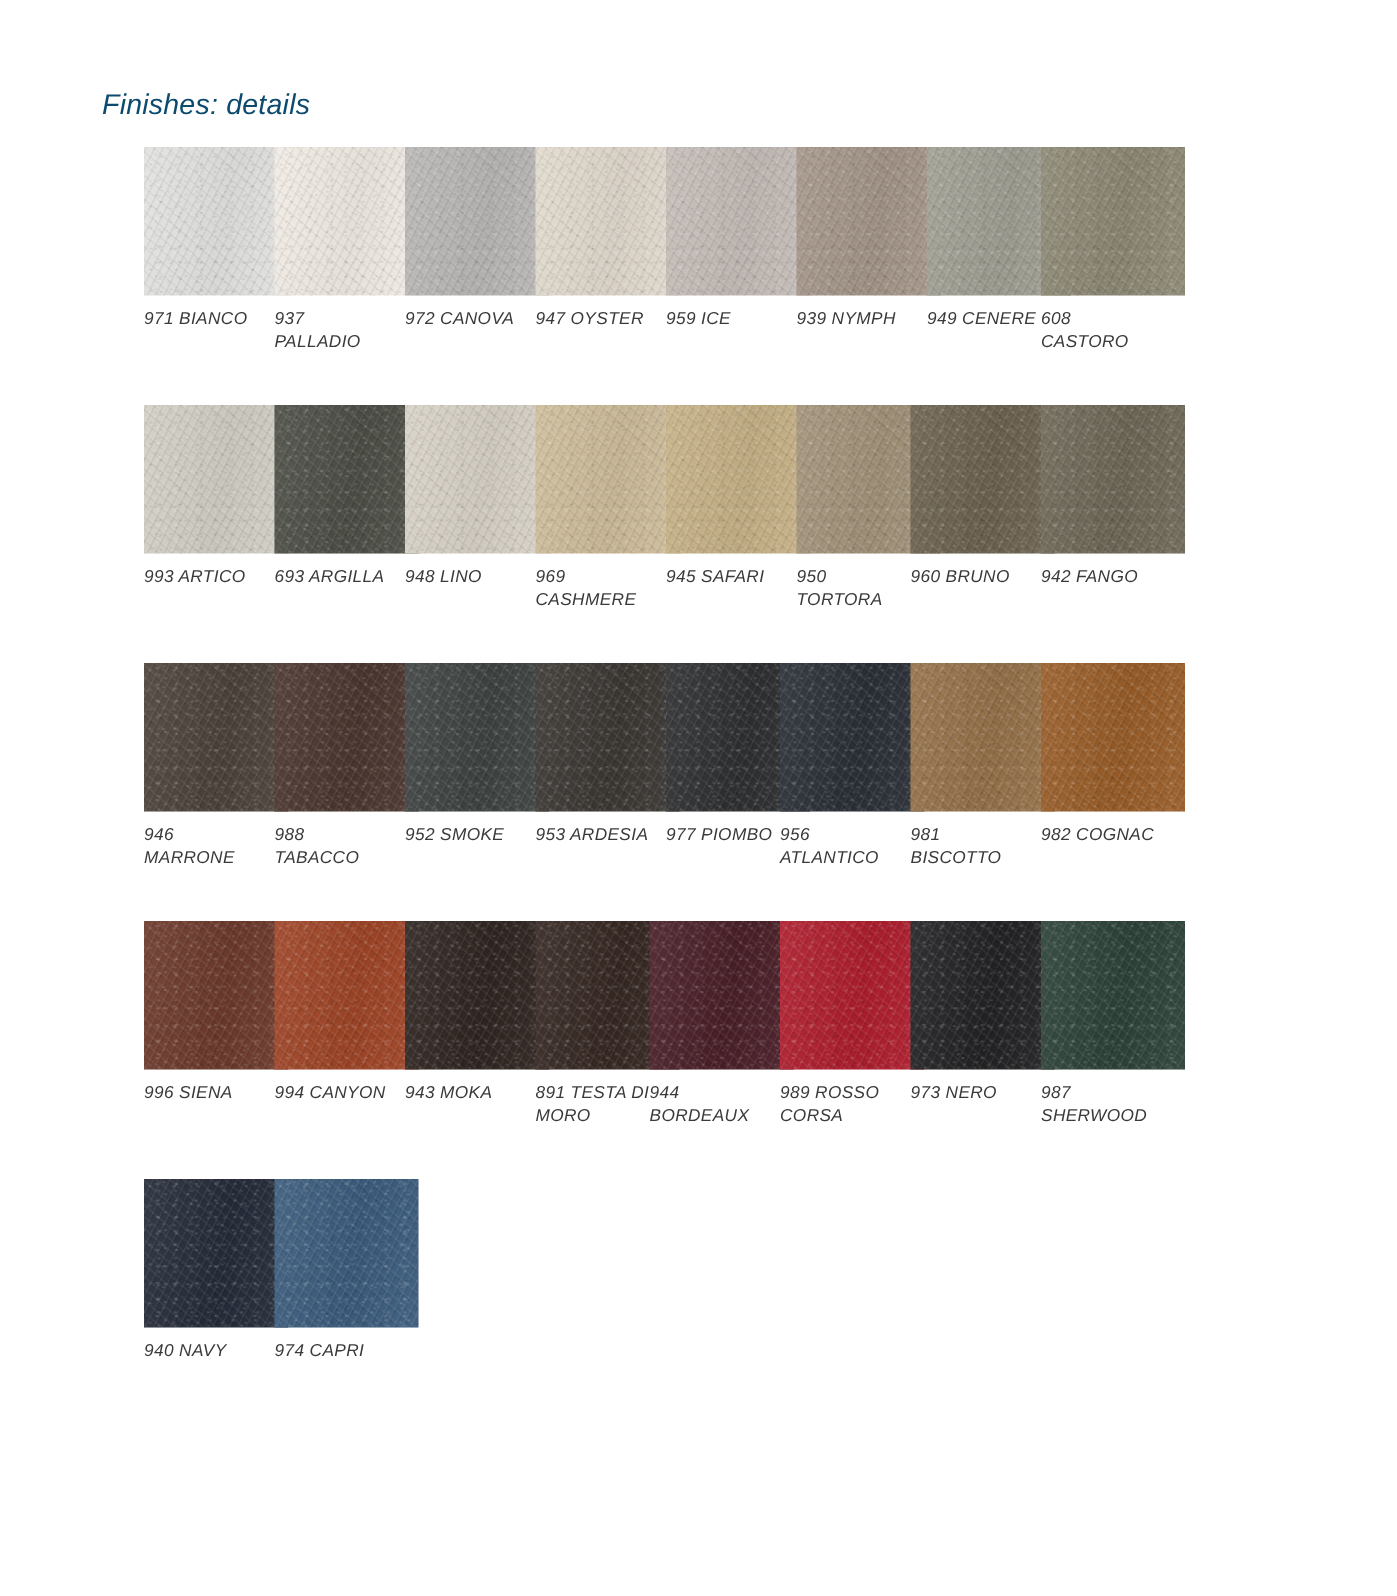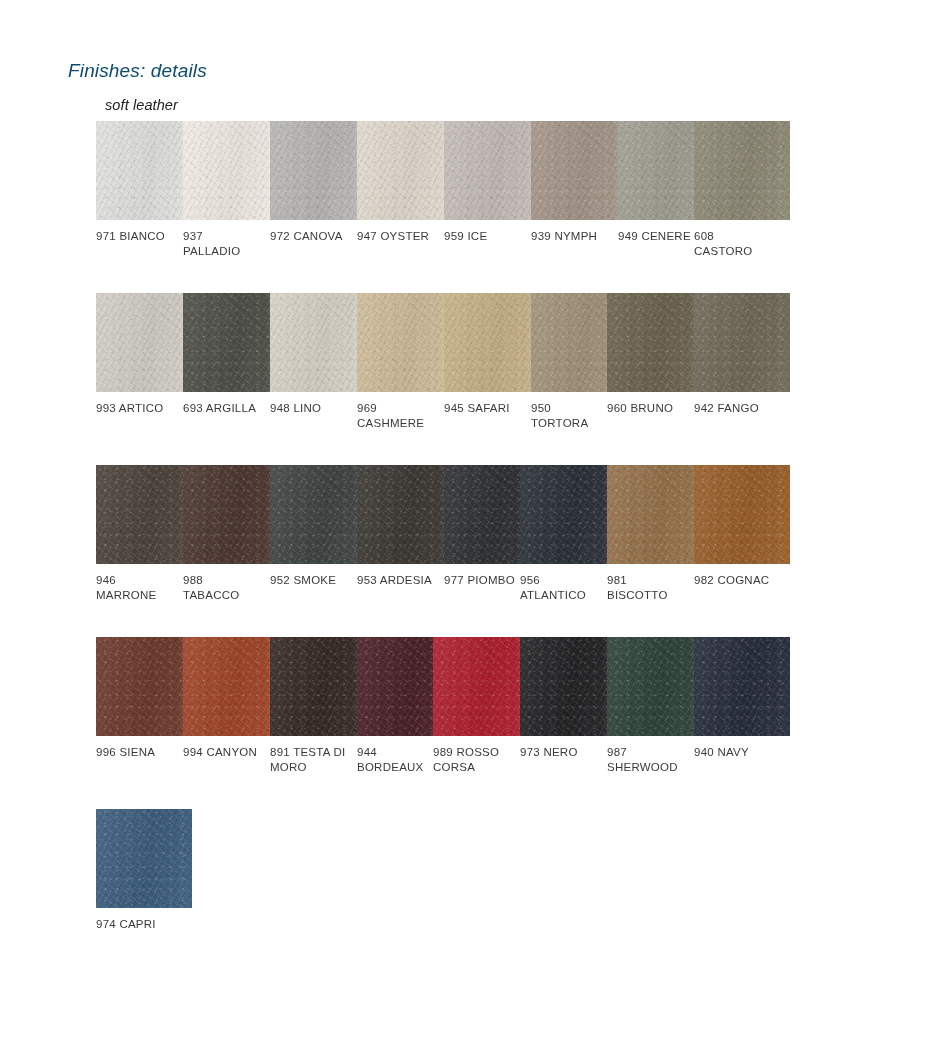--- a/index.html
+++ b/index.html
@@ -56,20 +56,21 @@
     display: flex;
     flex-wrap: wrap;
     width: 760px;
   }
 
   .swatch-cell {
     width: 76px;
     margin-right: 11px;
     margin-bottom: 34px;
     box-sizing: border-box;
+    font-style: italic;
   }
   .swatch-cell:nth-child(7n) {
     margin-right: 0;
   }
 
   .swatch-chip {
     position: relative;
     width: 96px;
     height: 99px;
     overflow: hidden;
@@ -118,21 +119,20 @@
   }
 </style>
 </head>
 <body>
 
 <div class="page">
 
   <h1 class="page-title">Finishes: details</h1>
 
   <div class="section">
-    <div class="section-label">soft leather</div>
 
     <div class="swatch-grid">
         <div class="swatch-cell">
           <div class="swatch-chip" style="background-color: rgb(226, 226, 224);"></div>
           <div class="swatch-label">971 BIANCO</div>
         </div>
         <div class="swatch-cell">
           <div class="swatch-chip" style="background-color: rgb(241, 235, 228);"></div>
           <div class="swatch-label">937 PALLADIO</div>
         </div>
@@ -224,20 +224,24 @@
           <div class="swatch-chip" style="background-color: rgb(154, 94, 41);"></div>
           <div class="swatch-label">982 COGNAC</div>
         </div>
         <div class="swatch-cell">
           <div class="swatch-chip" style="background-color: rgb(109, 58, 44);"></div>
           <div class="swatch-label">996 SIENA</div>
         </div>
         <div class="swatch-cell">
           <div class="swatch-chip" style="background-color: rgb(160, 69, 39);"></div>
           <div class="swatch-label">994 CANYON</div>
+        </div>
+        <div class="swatch-cell">
+          <div class="swatch-chip" style="background-color: rgb(48, 38, 34);"></div>
+          <div class="swatch-label">943 MOKA</div>
         </div>
         <div class="swatch-cell">
           <div class="swatch-chip" style="background-color: rgb(55, 41, 36);"></div>
           <div class="swatch-label">891 TESTA DI
 MORO</div>
         </div>
         <div class="swatch-cell">
           <div class="swatch-chip" style="background-color: rgb(75, 32, 41);"></div>
           <div class="swatch-label">944 BORDEAUX</div>
         </div>

